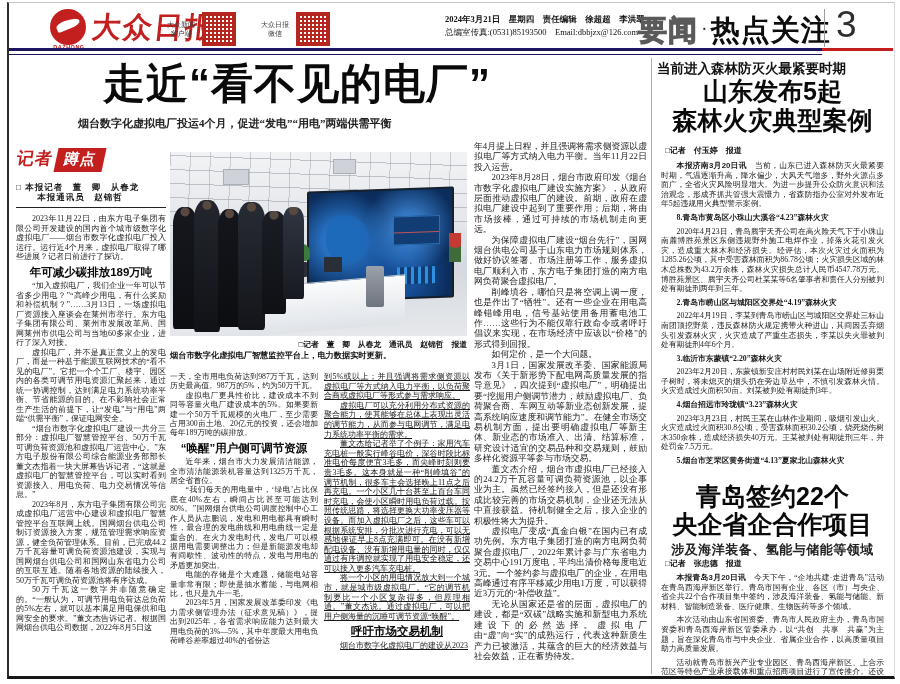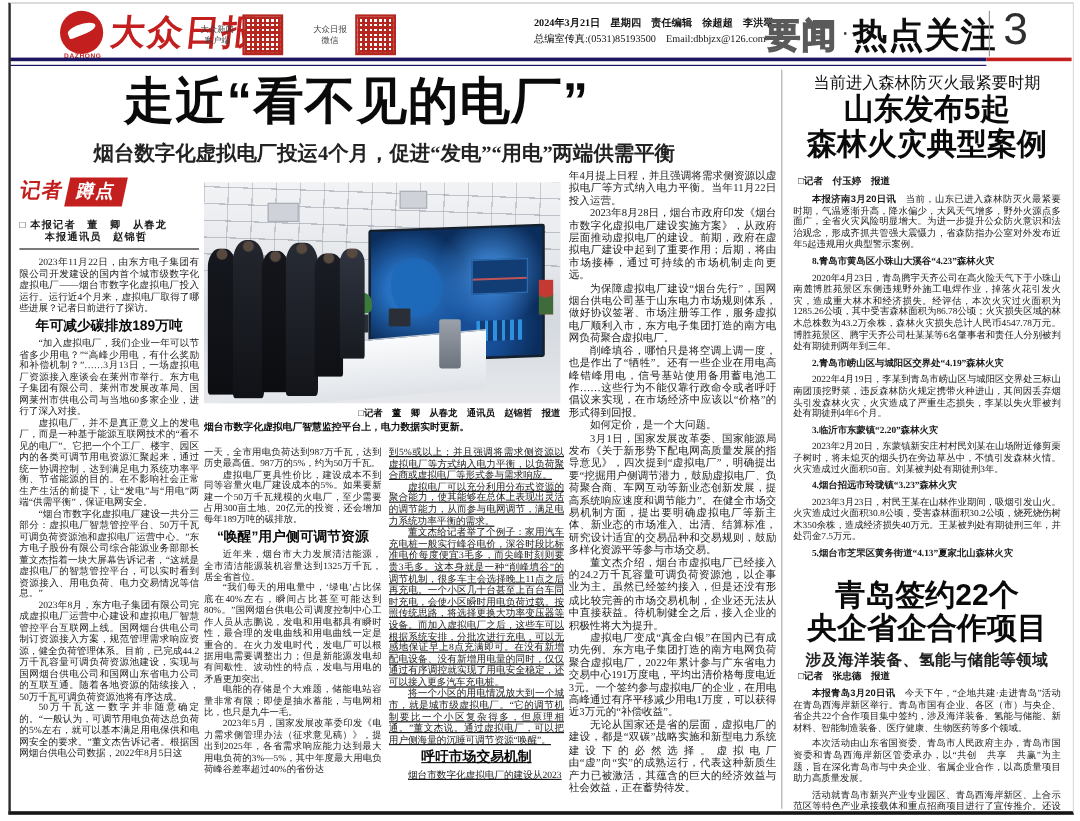--- a/index.html
+++ b/index.html
@@ -32,21 +32,21 @@
   .section-bold{color:#0d0d0d;font-weight:900;letter-spacing:1px;}
   .pn-divider{position:absolute;left:824px;top:9px;width:1px;height:38px;background:#9a9a9a;}
   .page-number{position:absolute;left:836px;top:4px;font-family:"Liberation Sans",sans-serif;font-size:37px;font-weight:400;color:#2e2e2e;}
   .rule-navy{position:absolute;left:8px;top:48px;width:814px;height:3px;background:#1c1660;}
   .rule-red{position:absolute;left:822px;top:48px;width:71px;height:3px;background:#c21f1e;}
   .rule-navy-thin{position:absolute;left:8px;top:54px;width:814px;height:1px;background:#1c1660;}
 
   
   .headline{position:absolute;left:103px;top:56px;font-family:"Liberation Sans",sans-serif;
             font-size:42px;font-weight:900;color:#0a0a0a;letter-spacing:1px;white-space:nowrap;}
-  .subtitle{position:absolute;left:78px;top:116px;font-size:17px;font-weight:600;color:#222;white-space:nowrap;}
+  .subtitle{position:absolute;left:78px;top:116px;font-size:11px;font-weight:600;color:#222;white-space:nowrap;}
   .badge{position:absolute;left:17px;top:147px;white-space:nowrap;}
   .badge-kanji{display:inline-block;color:#c21f1e;font-weight:900;font-size:17px;transform:skewX(-8deg);
                font-family:"Liberation Sans",sans-serif;letter-spacing:1px;}
   .badge-box{display:inline-block;background:#c21f1e;color:#fff;font-weight:900;font-size:15px;
              font-family:"Liberation Sans",sans-serif;padding:2px 8px 3px;margin-left:3px;
              transform:skewX(-12deg);letter-spacing:1px;}
   .col{position:absolute;overflow:hidden;text-align:justify;}
   .col p{margin:0;text-indent:2em;}
   .col p.cont{text-indent:0;}
   .col-a{left:16px;top:181px;width:150px;height:496px;font-size:8px;line-height:9.5px;}
@@ -95,21 +95,21 @@
   .pp4{left:23%;top:27%;width:9%;height:70%;background:radial-gradient(circle at 50% 4%,#57493f 0 4px,rgba(0,0,0,0) 5px),linear-gradient(#272b34,#13151a);}
   .pp5{left:31%;top:32%;width:8%;height:56%;background:radial-gradient(circle at 50% 4%,#57493f 0 4px,rgba(0,0,0,0) 5px),linear-gradient(#1a1d24,#0e1014);}
   .pp6{left:38%;top:30%;width:7%;height:50%;background:radial-gradient(circle at 50% 4%,#57493f 0 4px,rgba(0,0,0,0) 5px),linear-gradient(#303541,#171a20);}
   .photo-credit{position:absolute;left:170px;top:339px;width:297px;text-align:right;
                 font-size:7.8px;font-weight:bold;color:#111;}
   .photo-caption{position:absolute;left:170px;top:350px;width:297px;font-size:8.2px;font-weight:bold;color:#111;}
 
   
   .side-divider{position:absolute;left:651px;top:58px;width:1px;height:616px;background:#b0b0b0;}
   .sb{position:absolute;left:657px;width:231px;}
-  .sb-eyebrow{top:60px;text-align:center;font-size:13.5px;font-weight:400;color:#111;}
+  .sb-eyebrow{top:60px;text-align:left;font-size:13.5px;font-weight:700;color:#111;}
   .sb-title{font-family:"Liberation Sans",sans-serif;font-weight:900;color:#0a0a0a;
             font-size:25px;line-height:27px;text-align:center;white-space:nowrap;}
   .sb-t1{top:78px;} .sb-t2{top:107px;} .sb-t3{top:483px;} .sb-t4{top:511px;}
   .sb-sub2{top:541px;text-align:center;font-size:13px;font-weight:600;letter-spacing:.5px;color:#222;}
   .sb-byline{font-size:8px;font-weight:bold;text-indent:1em;color:#111;}
   .sb-by1{top:145px;} .sb-by2{top:558px;}
   .sb-body{font-size:7.8px;line-height:9.6px;text-align:justify;overflow:hidden;}
   .sb-body p{margin:4px;text-indent:2em;}
   .sb-body p.case-title{font-weight:bold;}
   .sb-body .lead-label{font-weight:900;font-family:"Liberation Sans",sans-serif;}

